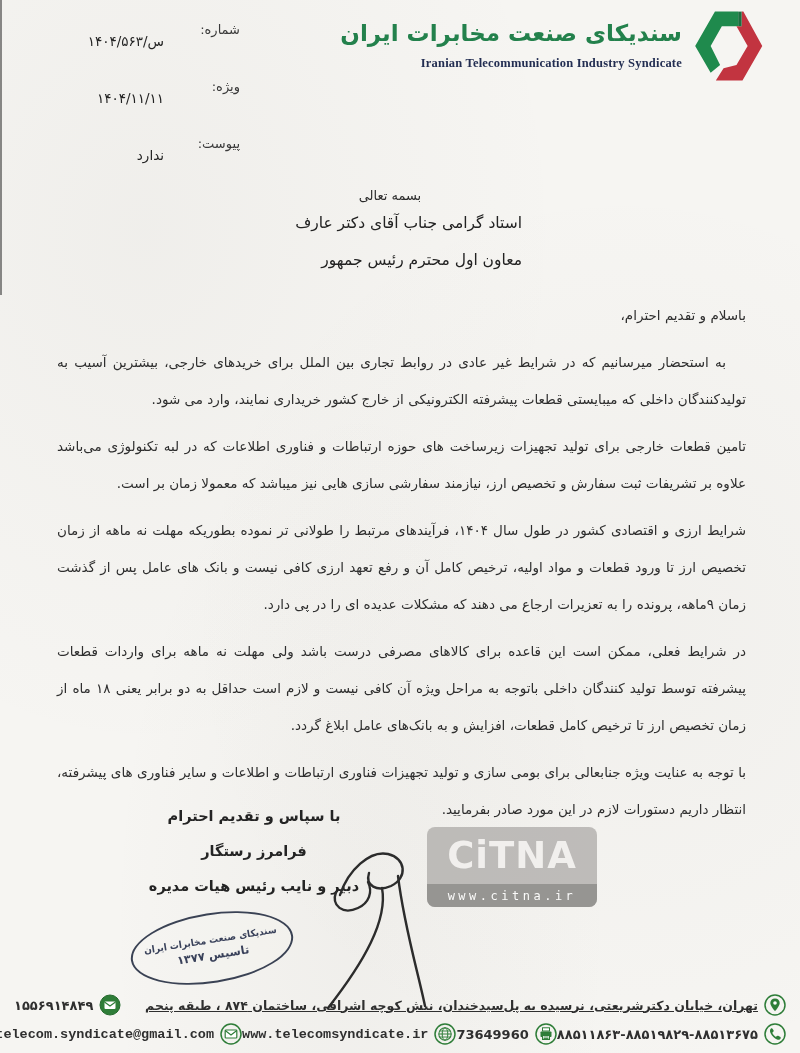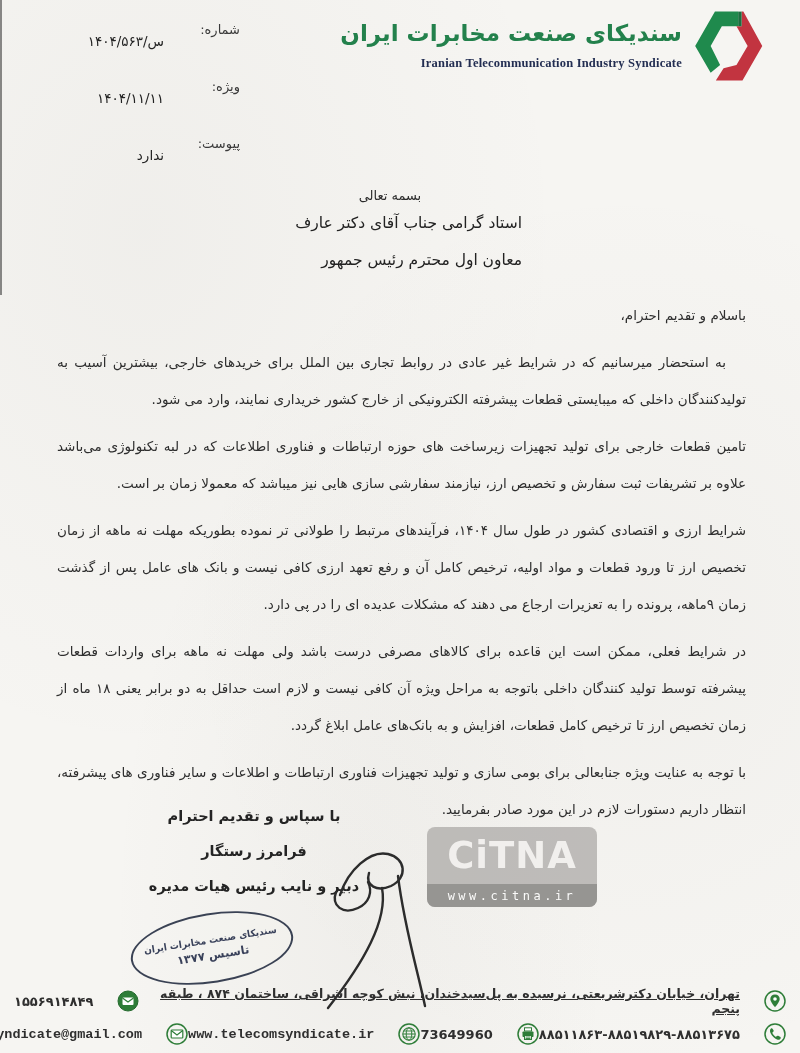--- a/index.html
+++ b/index.html
@@ -55,21 +55,21 @@
 
   .watermark{position:absolute;top:827px;left:427px;width:170px;height:80px;z-index:5;}
   .wm-box{width:100%;height:100%;background:rgba(176,174,171,.8);border-radius:8px;overflow:hidden;display:flex;flex-direction:column;}
   .wm-logo{flex:1;display:flex;align-items:center;justify-content:center;
     font-size:37px;font-weight:800;color:rgba(246,245,243,.9);letter-spacing:1px;font-family:"DejaVu Sans", sans-serif;}
   .wm-url{height:23px;background:rgba(148,146,143,.95);color:#fbfbfa;font-size:12px;letter-spacing:3.5px;
     display:flex;align-items:center;justify-content:center;font-family:"DejaVu Sans Mono", monospace;}
 
   .footer{position:absolute;left:14px;right:14px;bottom:8px;direction:rtl;color:#2f2f2f;}
   .f-line{display:flex;justify-content:space-between;align-items:center;margin-top:7px;}
-  .f-group{display:flex;align-items:center;column-gap:24px;direction:rtl;}
+  .f-group{display:flex;align-items:center;column-gap:6px;direction:rtl;}
   .f-text{font-size:12.5px;font-weight:600;text-decoration:underline;}
   .f-num{font-size:13px;font-weight:600;}
   .f-latin{font-family:Liberation Mono, monospace;font-size:13.5px;font-weight:600;}
   .icon{flex:0 0 auto;}
 </style>
 </head>
 <body>
 
 <div class="page">
   <div class="scan-edge"></div>

